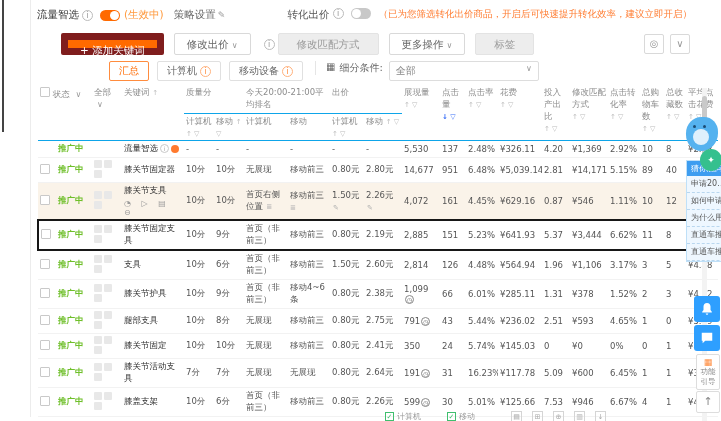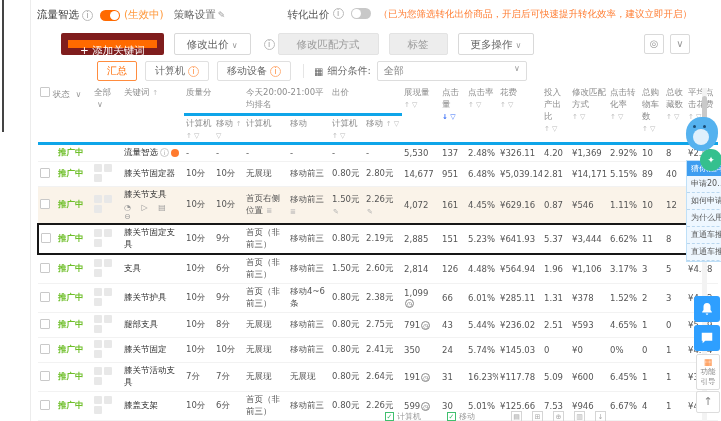--- a/index.html
+++ b/index.html
@@ -31,33 +31,33 @@
   .btn { height:22px; line-height:20px; padding:0 12px; border-radius:2px; margin-right:10px; white-space:nowrap; cursor:pointer; }
   .btn-primary { background:#ff6a00; color:#fff; border:7px solid #7f1d1d; }
   .btn-outline { background:#fff; color:#666; border:1px solid #d9d9d9; }
   .btn-gray { background:#ededed; color:#9b9b9b; border:1px solid #e3e3e3; padding:0 18px; }
   .chev { font-size:8px; color:#999; margin-left:3px; }
   .toolbar-right { margin-left:auto; display:flex; margin-right:16px; }
   .sq-btn { width:20px; height:20px; border:1px solid #d9d9d9; border-radius:2px; color:#999;
     font-size:10px; line-height:18px; text-align:center; margin-left:6px; background:#fff; }
 
   
-  .tabsrow { display:flex; align-items:center; margin:4px 0 4px 28px; font-size:10px; color:#666;padding-left:32px; }
+  .tabsrow { display:flex; margin:4px 0 4px 40px; font-size:10px; color:#666;padding-left:32px; }
   .tab { border:1px solid #e0e0e0; background:#fff; border-radius:2px; padding:2px 9px; margin-right:8px; display:flex; align-items:center; }
   .tab.active { border-color:#ff8c3e; color:#ff6a00; }
   .tab .icon-info { border-color:#ffb27d; color:#ff8c3e; margin:0 0 0 3px; }
   .tabs-sep { width:1px; height:14px; background:#e5e5e5; margin:0 10px 0 4px; }
   .filter-icon { color:#666; font-size:10px; margin-right:4px; }
   .select { border:1px solid #ddd; border-radius:2px; width:150px; padding:2px 6px; display:flex; color:#888; margin-left:6px; }
   .select .chev { margin-left:auto; }
 
   
   table { border-collapse:collapse; table-layout:fixed; width:672px; font-size:8.5px; }
   th { font-weight:normal; color:#8c8c8c; text-align:left; padding:2px 2px; vertical-align:top; }
-  thead tr { border-bottom:3px solid #0ea5e9; }
+  thead tr { border-bottom:1px solid #0ea5e9; }
   td { padding:2px 2px; color:#555; border-bottom:1px solid #f2f2f2; vertical-align:middle;
     white-space:normal; overflow:hidden; }
   .sorts { color:#bbb; font-size:7px; }
   .sort-active { color:#3a6ff7; font-weight:bold; }
   .row-beige td { background:#faf3e9; }
   .row-outlined td { border-top:2px solid #171717; border-bottom:2px solid #171717; }
   .row-outlined td:first-child { border-left:2px solid #171717; }
   .row-outlined td:last-child { border-right:2px solid #171717; }
   .st-green { color:#6fbf2a; font-weight:bold; font-size:8.5px; }
   .cb { display:inline-block; width:10px; height:10px; border:1px solid #c9c9c9; border-radius:1px; background:#fff; }
@@ -123,22 +123,22 @@
           </span>
         <span class="conv-msg">（已为您筛选转化出价商品，开启后可快速提升转化效率，建议立即开启）</span>
       </div>
     </div>
 
     <div class="toolbar">
       <span class="btn btn-primary">+ 添加关键词</span>
       <span class="btn btn-outline"><span>修改出价</span><span class="chev">∨</span></span>
       <span class="icon-info">i</span>
       <span class="btn btn-gray">修改匹配方式</span>
+      <span class="btn btn-outline"><span>更多操作</span><span class="chev">∨</span></span>
       <span class="btn btn-gray">标签</span>
-      <span class="btn btn-outline"><span>更多操作</span><span class="chev">∨</span></span>
       <span class="toolbar-right">
         <span class="sq-btn">◎</span>
         <span class="sq-btn">∨</span>
       </span>
     </div>
 
     <div class="tabsrow">
       <span class="tab active">汇总</span>
       <span class="tab">
           <span>计算机</span>

